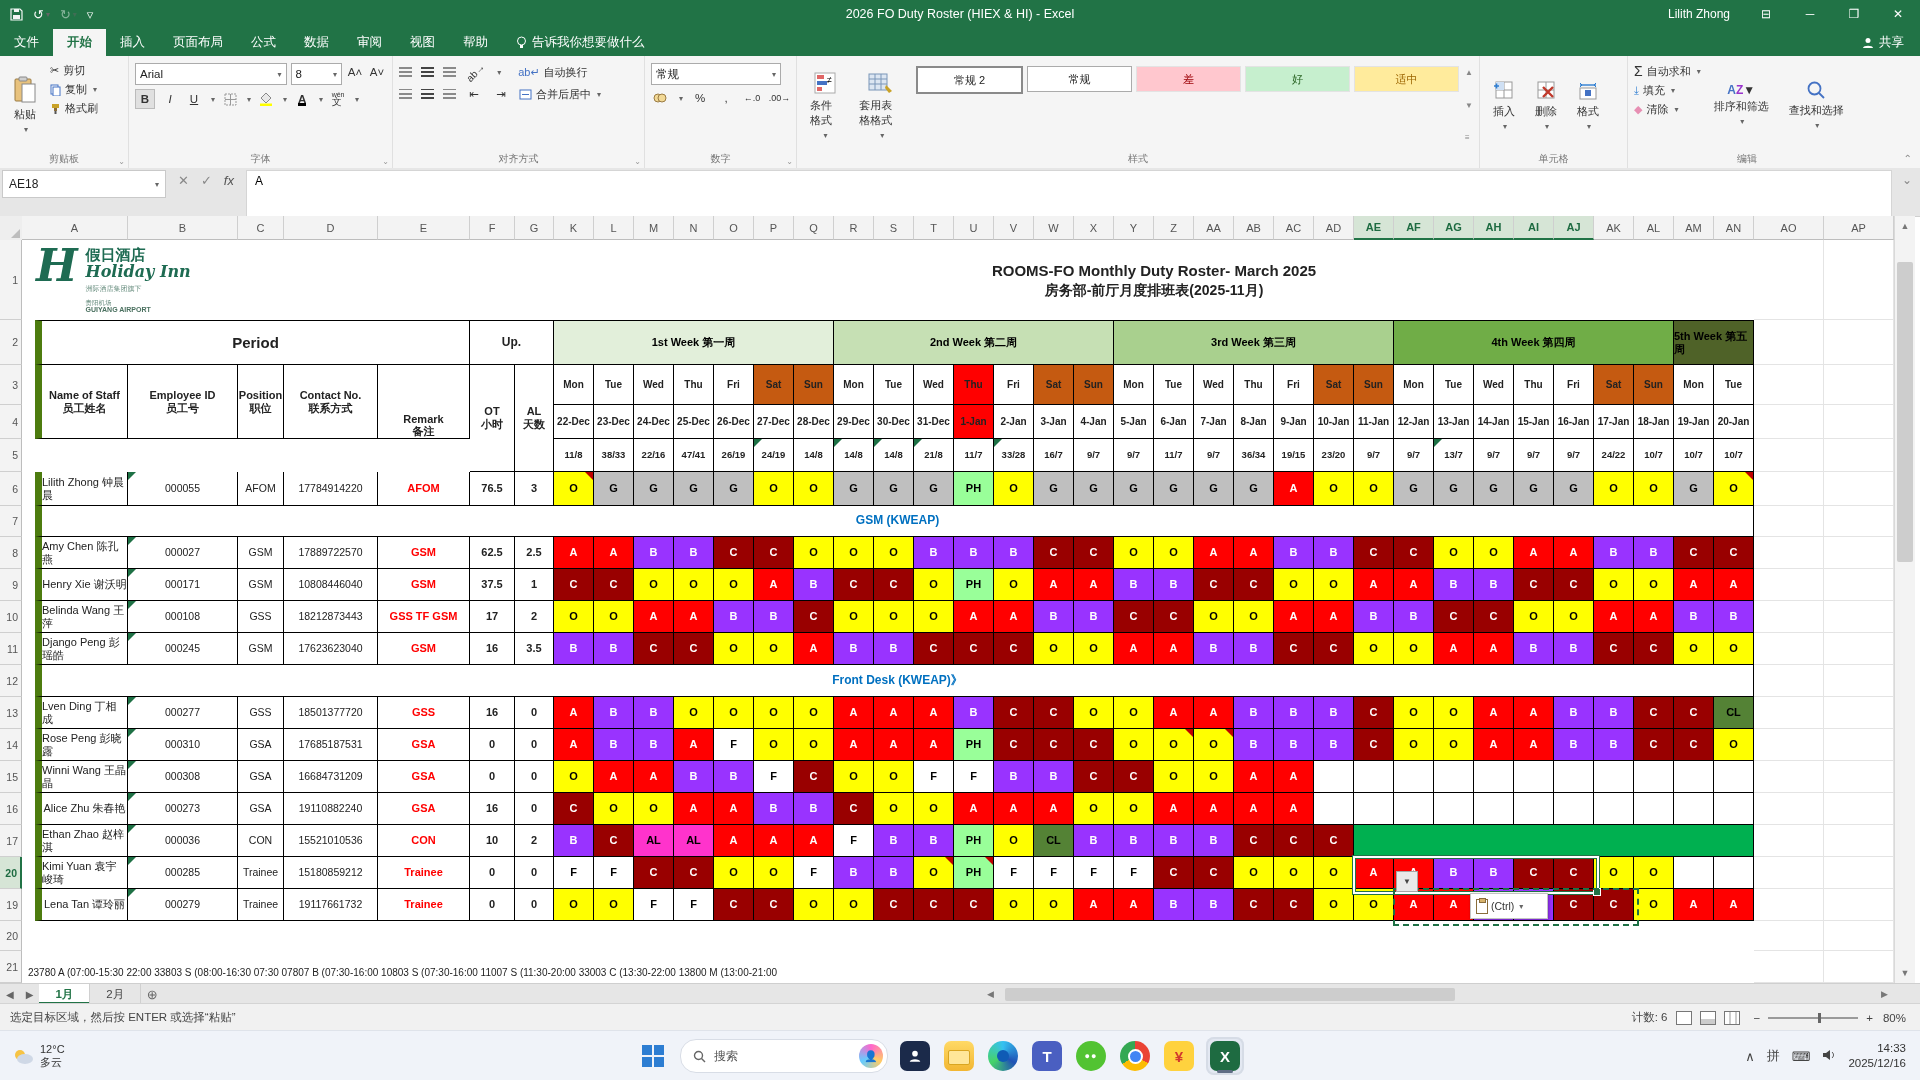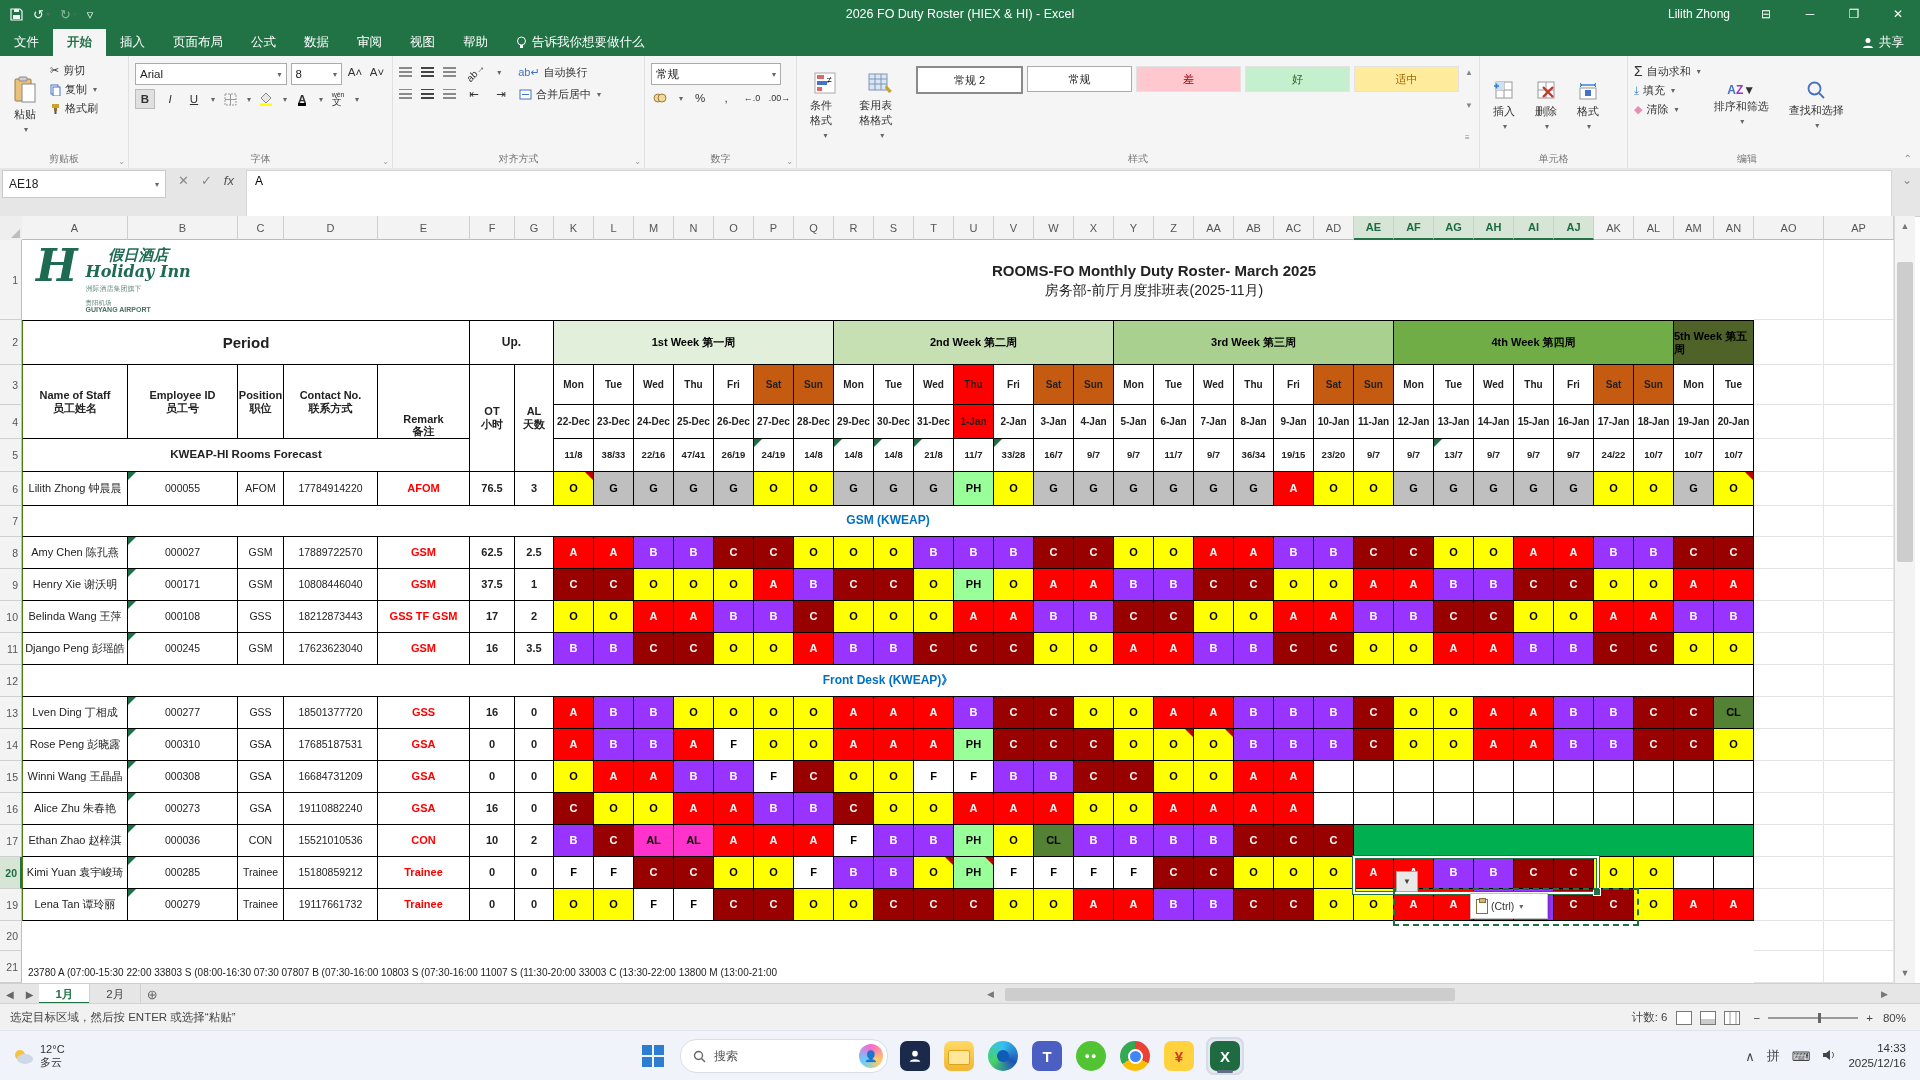--- a/index.html
+++ b/index.html
@@ -46,24 +46,24 @@
   #colheads{left:22px;top:0;height:24px;display:flex;}
   .chd{height:24px;box-sizing:border-box;border-right:1px solid #cfcfcf;border-bottom:1px solid #bdbdbd;background:#f3f3f3;color:#555;font-size:11px;display:flex;align-items:center;justify-content:center;}
   .chd.sel{background:#d6e5d6;color:#1d6b41;border-bottom:2px solid #217346;font-weight:700;}
   #rowheads{left:0;top:24px;width:22px;display:flex;flex-direction:column;}
   .rhd{width:22px;box-sizing:border-box;border-bottom:1px solid #cfcfcf;border-right:1px solid #bdbdbd;background:#f3f3f3;color:#555;font-size:10.5px;display:flex;align-items:center;justify-content:flex-end;padding-right:3px;}
   .rhd.sel{background:#d6e5d6;color:#1d6b41;border-right:2px solid #217346;font-weight:700;}
   #gridwrap{left:22px;top:24px;width:1872px;height:743px;overflow:hidden;}
   #grid{display:grid;position:relative;}
   .cell{position:relative;box-sizing:border-box;display:flex;align-items:center;justify-content:center;overflow:hidden;background:#fff;line-height:1.15;}
   .bc{border-right:1px solid #000;border-bottom:1px solid #000;}
-  .bl{border-left:1px solid #4d7c0f;} .bt{border-top:1px solid #000;}
+  .bl{border-left:7px solid #4d7c0f;margin-left:13px;} .bt{border-top:1px solid #000;}
   .ghost{border-right:1px solid #e4e4e4;border-bottom:1px solid #e4e4e4;}
   .title-cell{flex-direction:column;gap:2px;}
-  .t1{font-size:15px;font-weight:700;} .t2{font-size:14px;font-weight:400;}
+  .t1{font-size:15px;font-weight:700;} .t2{font-size:14px;font-weight:700;}
   .period{font-size:15px;font-weight:700;}
   .up{font-size:12px;font-weight:700;}
   .week{font-size:11px;font-weight:700;color:#000;}
   .hdr{flex-direction:column;font-weight:700;font-size:11px;}
   .dayc{font-weight:700;font-size:10px;}
   .wkend{background:#C55A11;}
   .holi{background:#FF0000;}
   .datec{font-weight:700;font-size:10px;}
   .fclabel{font-weight:700;font-size:11.5px;}
   .fcv{font-weight:700;font-size:9.5px;}
@@ -117,21 +117,21 @@
   .pillava{margin-left:auto;width:24px;height:24px;border-radius:50%;background:conic-gradient(#f6c, #fc6, #6cf, #f6c);display:flex;align-items:center;justify-content:center;font-size:11px;}
   .appbox{width:30px;height:30px;border-radius:7px;display:flex;align-items:center;justify-content:center;color:#fff;font-weight:700;font-size:15px;}
   .excelactive{box-shadow:0 0 0 2px #d6dce6 inset;background:#e3e8f2;border-radius:8px;padding:2px;}
   .underbar{position:absolute;bottom:2px;left:50%;transform:translateX(-50%);width:16px;height:3px;border-radius:2px;background:#5f6d85;}
   #tray{margin-left:auto;display:flex;align-items:center;gap:12px;padding-right:14px;color:#333;}
   .trayico{font-size:13px;color:#444;}
   #clock{text-align:right;font-size:11.5px;line-height:1.3;}
   
   .hlogo{display:flex;gap:8px;align-items:flex-start;}
   .hlogo .hglyph{font-family:"DejaVu Serif",serif;font-style:italic;font-weight:700;font-size:44px;color:#1e6b52;line-height:.9;}
-  .hlogo .l1{font-size:15px;font-weight:700;color:#1e6b52;font-style:italic;text-align:center;}
+  .hlogo .l1{font-size:15px;font-weight:700;color:#1e6b52;}
   .hlogo .l2{font-family:"DejaVu Serif",serif;font-size:16px;font-weight:700;color:#1e6b52;font-style:italic;}
   .hlogo .l3{font-size:7px;color:#6a8f80;margin-top:3px;}
   .hlogo .l4{font-size:6.5px;color:#6a8f80;margin-top:6px;}
   .hlogo .l5{font-size:7px;font-weight:700;color:#4a705f;}
 </style>
 </head>
 <body>
 
 <div id="titlebar" class="abs">
   <div class="qat">
@@ -619,21 +619,20 @@
         <div class="cell bc datec" style="grid-area: 4 / 28 / span 1 / span 1;">11-Jan</div>
         <div class="cell bc datec" style="grid-area: 4 / 29 / span 1 / span 1;">12-Jan</div>
         <div class="cell bc datec" style="grid-area: 4 / 30 / span 1 / span 1;">13-Jan</div>
         <div class="cell bc datec" style="grid-area: 4 / 31 / span 1 / span 1;">14-Jan</div>
         <div class="cell bc datec" style="grid-area: 4 / 32 / span 1 / span 1;">15-Jan</div>
         <div class="cell bc datec" style="grid-area: 4 / 33 / span 1 / span 1;">16-Jan</div>
         <div class="cell bc datec" style="grid-area: 4 / 34 / span 1 / span 1;">17-Jan</div>
         <div class="cell bc datec" style="grid-area: 4 / 35 / span 1 / span 1;">18-Jan</div>
         <div class="cell bc datec" style="grid-area: 4 / 36 / span 1 / span 1;">19-Jan</div>
         <div class="cell bc datec" style="grid-area: 4 / 37 / span 1 / span 1;">20-Jan</div>
-        <div class="cell bc bl fclabel" style="grid-area: 5 / 1 / span 1 / span 5;">KWEAP-HI Rooms Forecast</div>
         <div class="cell bc fcv" style="grid-area: 5 / 8 / span 1 / span 1;">11/8</div>
         <div class="cell bc fcv" style="grid-area: 5 / 9 / span 1 / span 1;">38/33</div>
         <div class="cell bc fcv" style="grid-area: 5 / 10 / span 1 / span 1;">22/16</div>
         <div class="cell bc fcv" style="grid-area: 5 / 11 / span 1 / span 1;">47/41</div>
         <div class="cell bc fcv" style="grid-area: 5 / 12 / span 1 / span 1;">26/19</div>
         <div class="cell bc fcv gc" style="grid-area: 5 / 13 / span 1 / span 1;">24/19</div>
         <div class="cell bc fcv" style="grid-area: 5 / 14 / span 1 / span 1;">14/8</div>
         <div class="cell bc fcv gc" style="grid-area: 5 / 15 / span 1 / span 1;">14/8</div>
         <div class="cell bc fcv gc" style="grid-area: 5 / 16 / span 1 / span 1;">14/8</div>
         <div class="cell bc fcv gc" style="grid-area: 5 / 17 / span 1 / span 1;">21/8</div>

